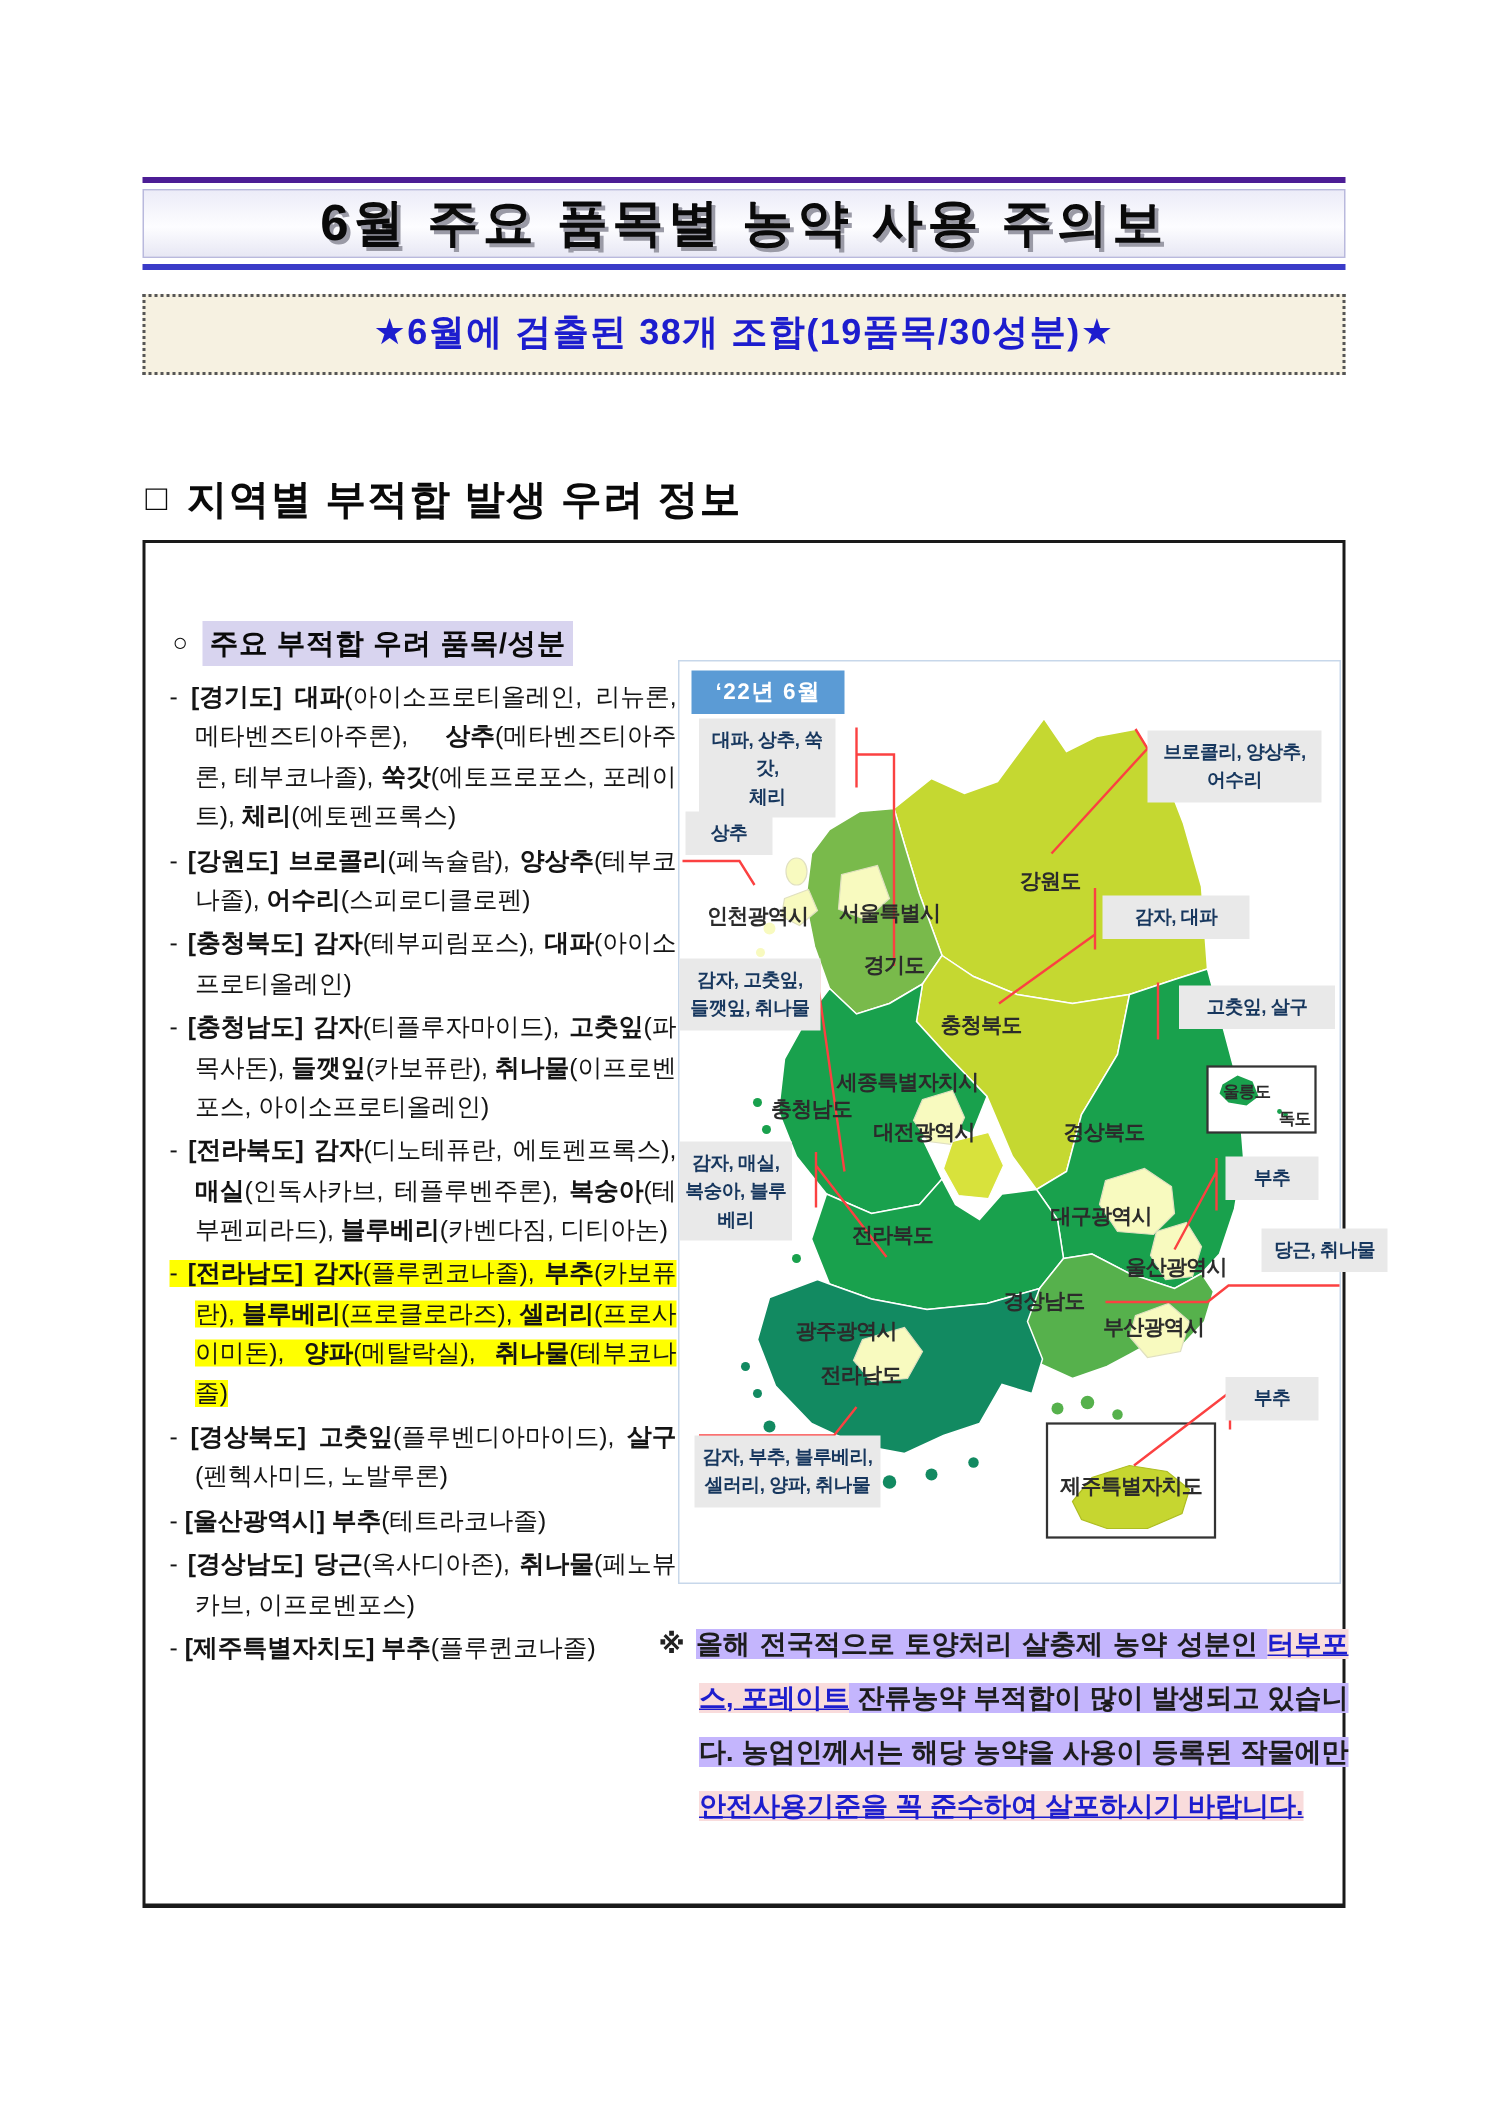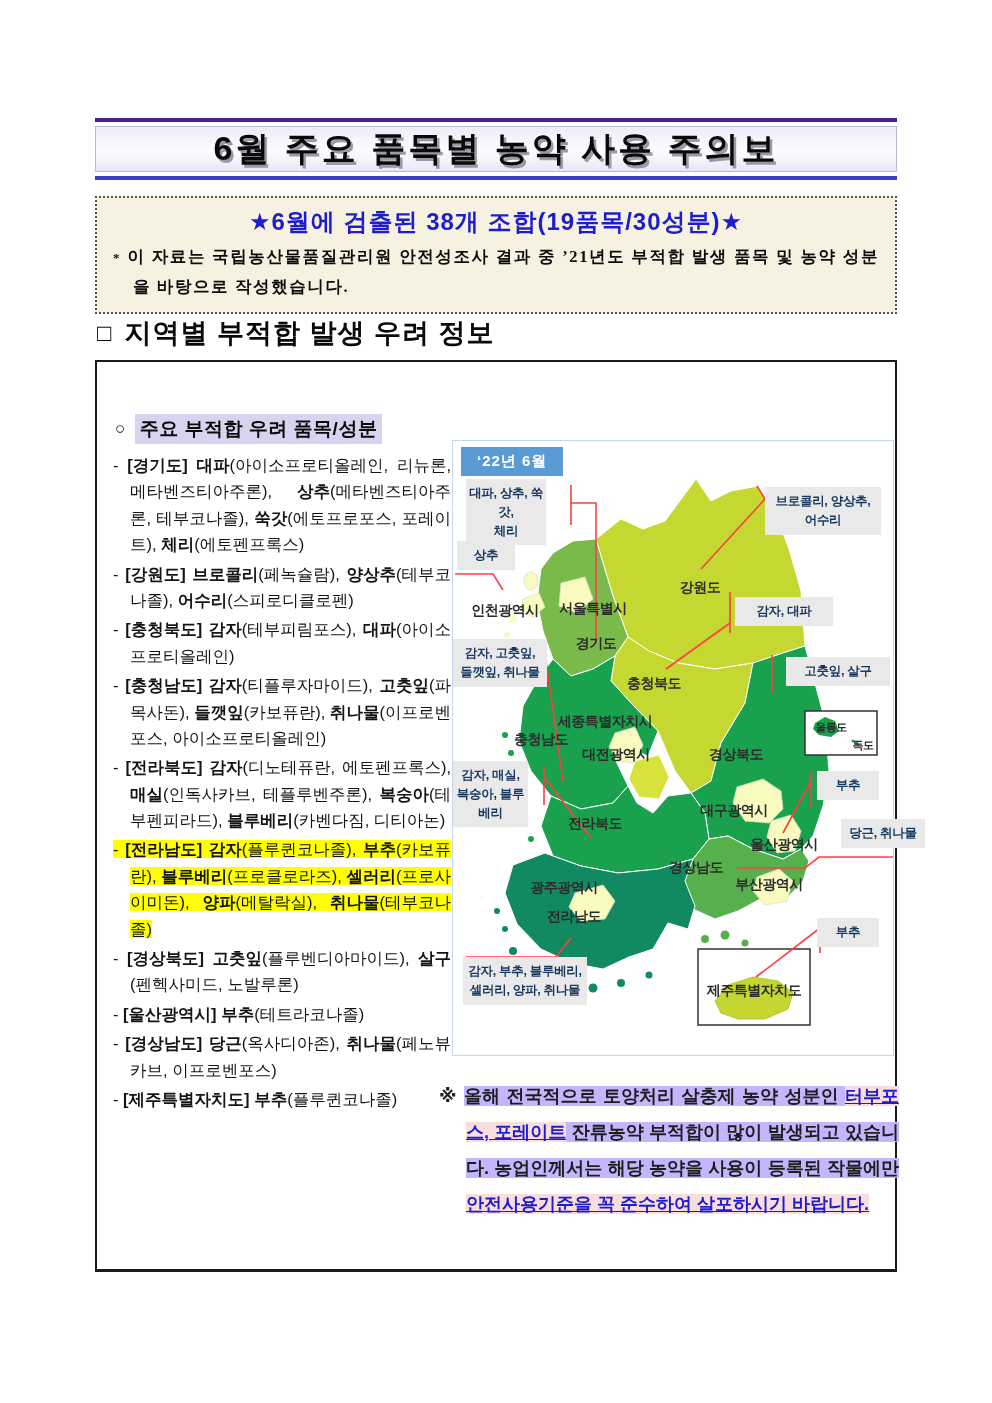--- a/index.html
+++ b/index.html
@@ -99,23 +99,20 @@
 <body>
 
 <div class="banner">
   <div class="banner-inner">
     <div class="banner-title">6월 주요 품목별 농약 사용 주의보</div>
   </div>
 </div>
 
 <div class="alert-box">
   <div class="alert-headline">★6월에 검출된 38개 조합(19품목/30성분)★</div>
-  <div class="alert-note">
-    <span class="mark">*</span><span>이 자료는 국립농산물품질관리원 안전성조사 결과 중 ’21년도 부적합 발생 품목 및 농약 성분을 바탕으로 작성했습니다.</span>
-  </div>
 </div>
 
 <div class="section-header">
   <span class="sq">□</span>
   <span>지역별 부적합 발생 우려 정보</span>
 </div>
 
 <div class="main-box">
 
   <div class="list-heading">
@@ -223,21 +220,21 @@
         <text x="243" y="431" text-anchor="middle" class="region-label">경상남도</text>
         <text x="316" y="448" text-anchor="middle" class="region-label">부산광역시</text>
         <text x="111" y="451" text-anchor="middle" class="region-label">광주광역시</text>
         <text x="121" y="480" text-anchor="middle" class="region-label">전라남도</text>
         <text x="301" y="554" text-anchor="middle" class="region-label">제주특별자치도</text>
         <text x="378" y="290" text-anchor="middle" class="region-label small">울릉도</text>
         <text x="410" y="308" text-anchor="middle" class="region-label small">독도</text>
       </svg>
     <div class="map-badge">‘22년 6월</div>
     <div>
-        <div class="callout" style="left: 13px; top: 38px; width: 80px;">대파, 상추, 쑥갓,
+        <div class="callout" style="left: 13px; top: 38px; width: 91px;">대파, 상추, 쑥갓,
 체리</div>
         <div class="callout" style="left: 312px; top: 46px; width: 116px;">브로콜리, 양상추,
 어수리</div>
         <div class="callout" style="left: 4px; top: 100px; width: 58px;">상추</div>
         <div class="callout" style="left: 282px; top: 156px; width: 98px;">감자, 대파</div>
         <div class="callout" style="left: 333px; top: 216px; width: 104px;">고춧잎, 살구</div>
         <div class="callout" style="left: 0px; top: 198px; width: 94px;">감자, 고춧잎,
 들깻잎, 취나물</div>
         <div class="callout" style="left: 0px; top: 320px; width: 75px;">감자, 매실,
 복숭아, 블루베리</div>

